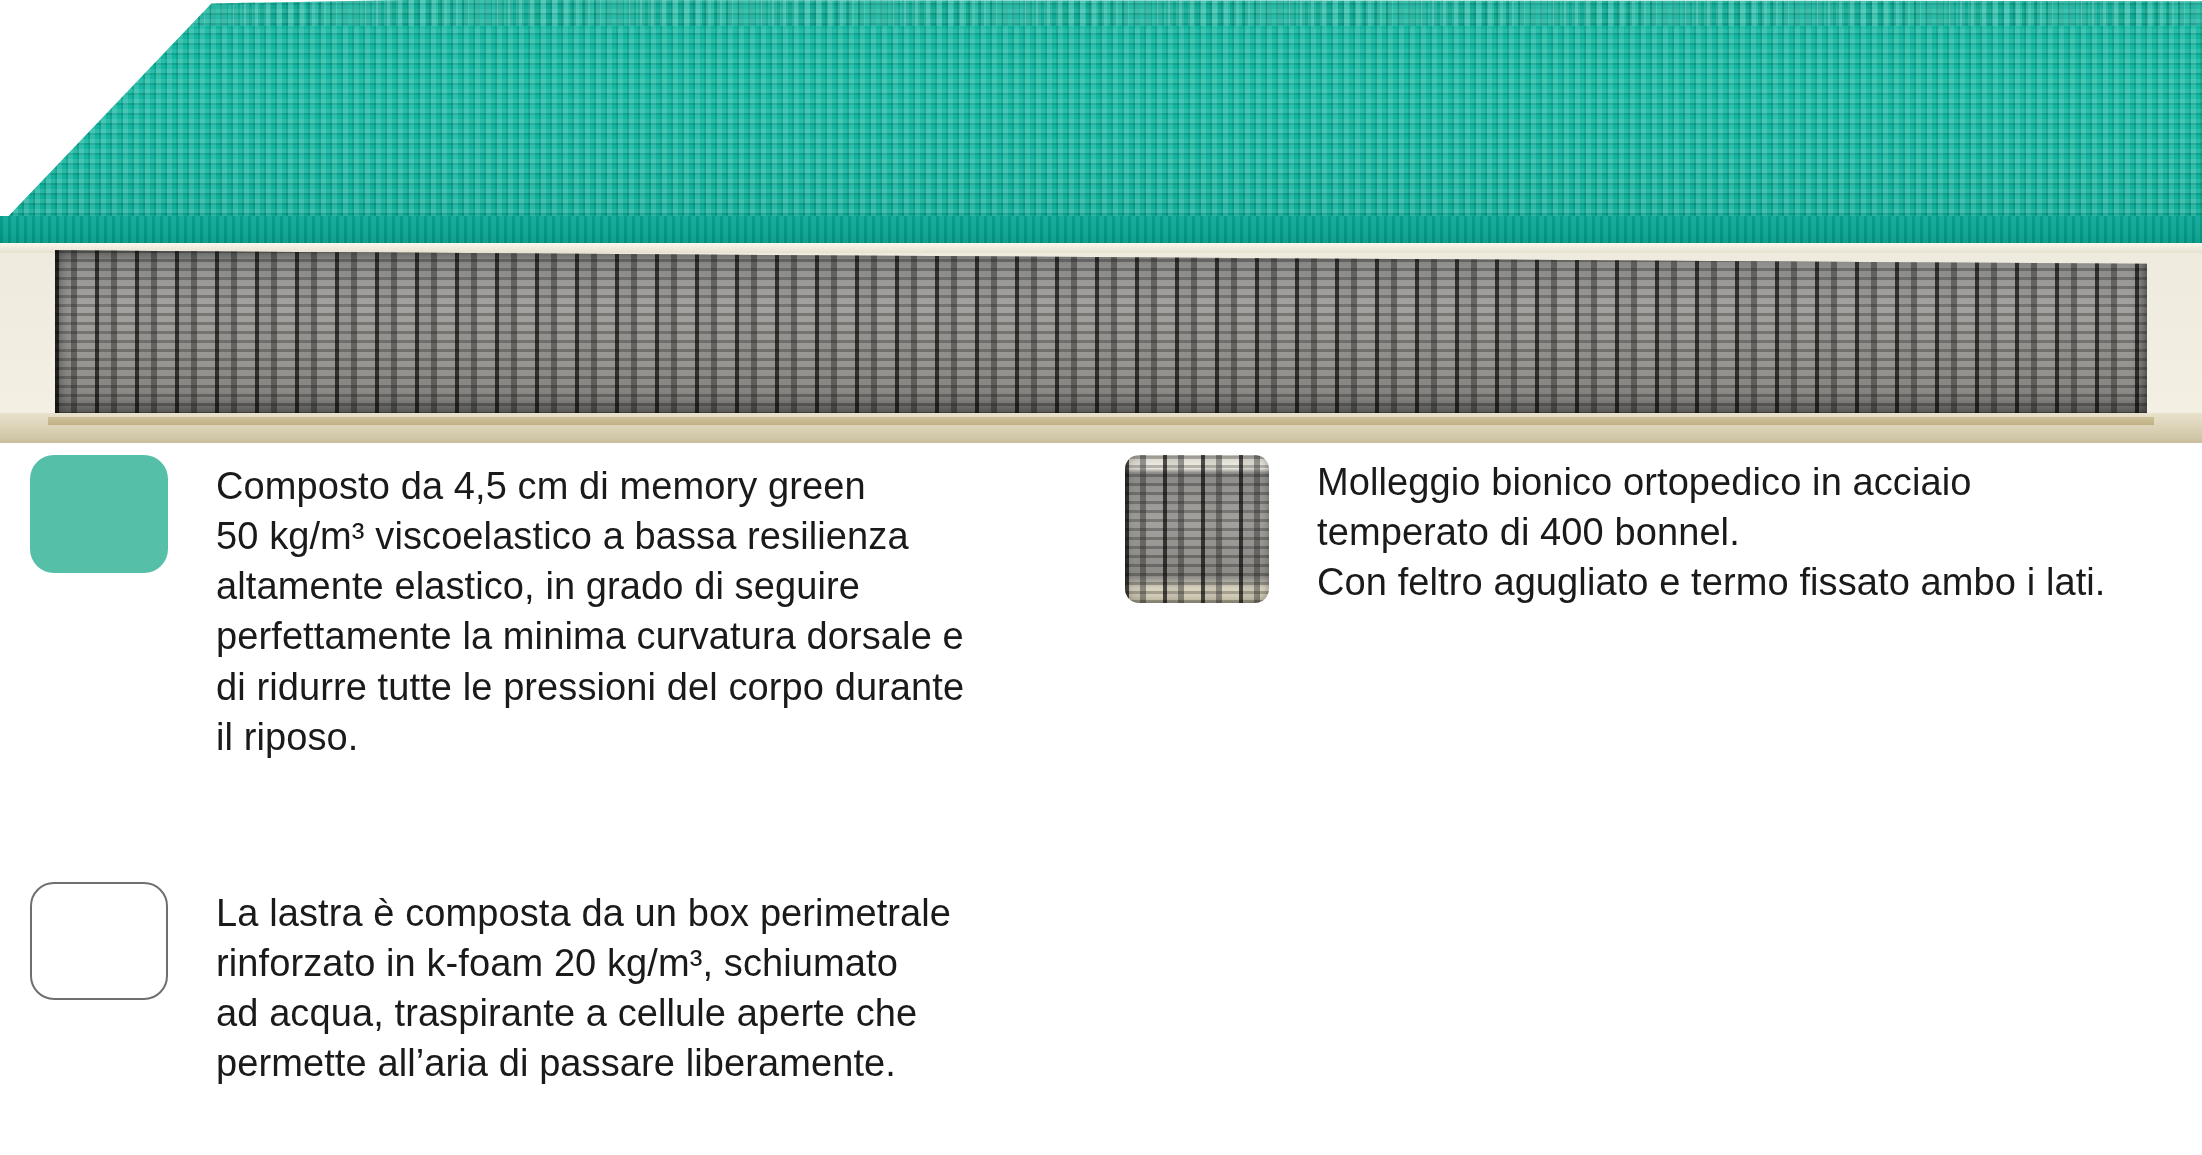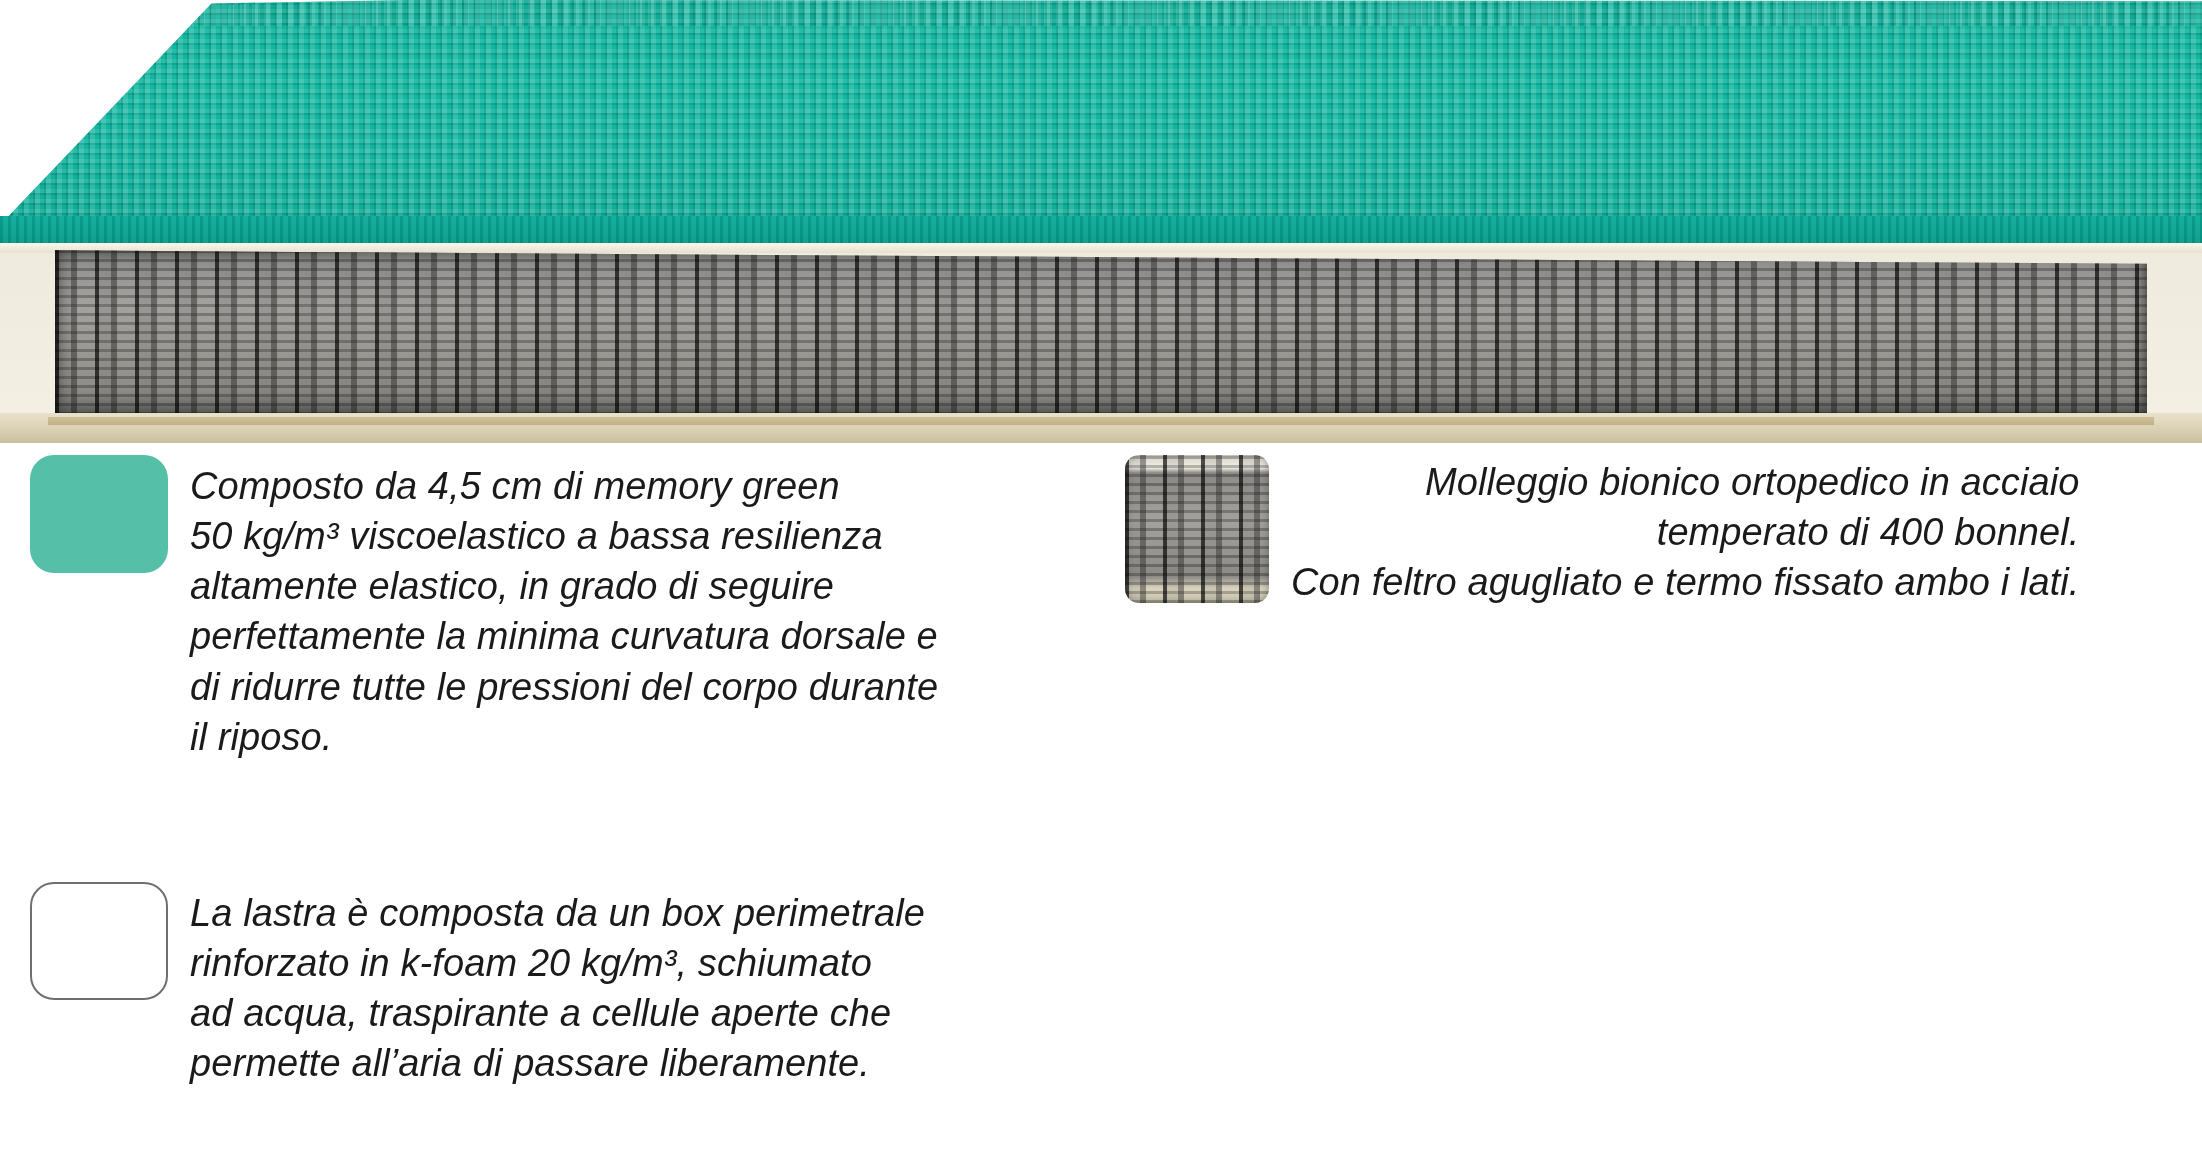--- a/index.html
+++ b/index.html
@@ -143,22 +143,21 @@
   .legend-col {
     position: absolute;
     top: 0;
   }
   .legend-col.left  { left: 30px;   width: 1080px; }
   .legend-col.right { left: 1125px; width: 1050px; }
 
   .legend-item {
     display: flex;
     align-items: flex-start;
-    gap: 22px;
-    font-style: italic;
+    gap: 48px;
   }
   .legend-item + .legend-item { margin-top: 120px; }
 
   .swatch {
     flex: 0 0 auto;
     width: 138px;
     height: 118px;
     border-radius: 24px;
     box-sizing: border-box;
   }
@@ -188,21 +187,21 @@
 
   .legend-text {
     font-size: 38px;
     line-height: 1.32;
     color: #1a1a1a;
     letter-spacing: .1px;
     font-family: "Liberation Sans", sans-serif;
     white-space: pre-line;
     margin-top: 6px;
   }
-  .legend-text.right-col { margin-top: 2px; text-align: right; }
+  .legend-text.right-col { margin-top: 2px; }
 </style>
 </head>
 <body>
 
 <div class="product-figure">
 
   <div class="foam-slab">
     <div class="foam-top"></div>
     <div class="foam-front"></div>
   </div>

